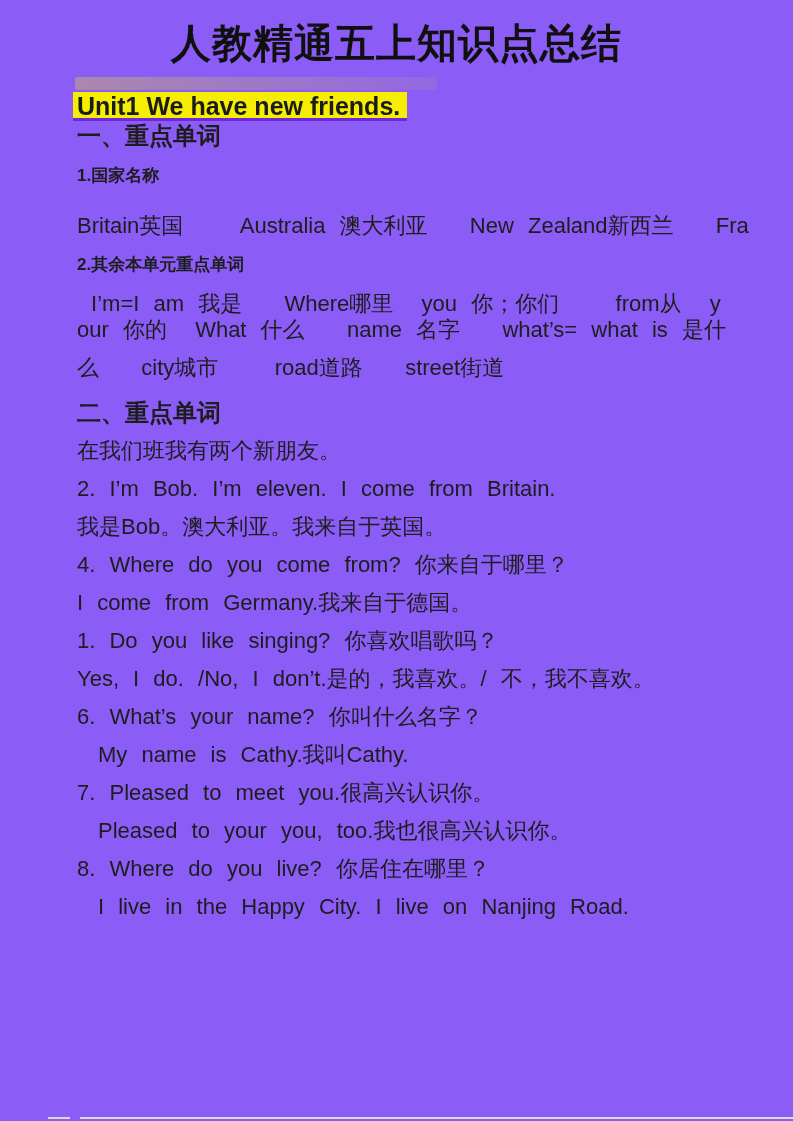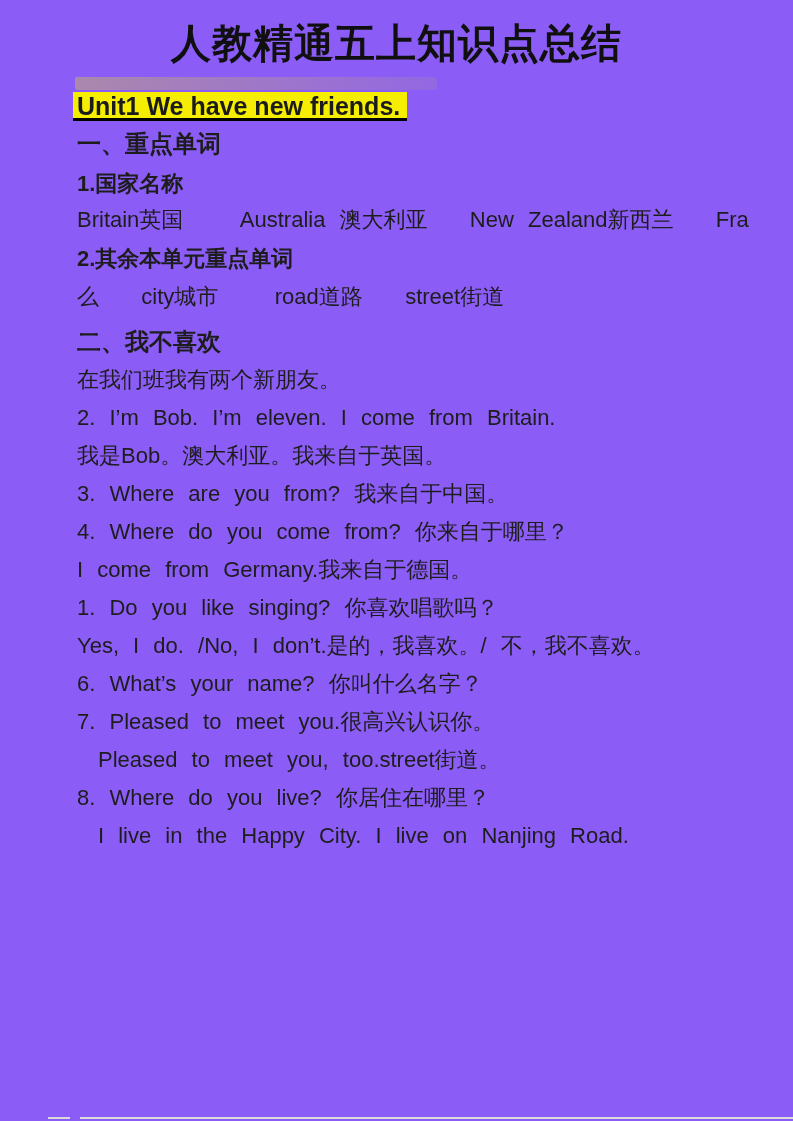--- a/index.html
+++ b/index.html
@@ -30,25 +30,25 @@
   .unit-heading-row{margin-top:2px;line-height:0;}
   .unit-heading{
     display:inline-block;
     margin-left:-4px;
     padding:2px 7px 0 4px;
     font-size:25px;
     font-weight:bold;
     line-height:24px;
     color:#1b1b1b;
     background:#f5ee00;
-    border-bottom:3px solid #000000;
+    border-bottom:3px solid #6d28d9;
   }
-  .h1{font-size:24px;font-weight:bold;line-height:27px;margin-top:9px;}
-  .h2{font-size:22px;font-weight:bold;line-height:27px;}
-  .mt10{margin-top:10px;}
+  .h1{font-size:24px;font-weight:bold;line-height:27px;margin-top:1px;}
+  .h2{font-size:17px;font-weight:bold;line-height:27px;}
+  .mt10{margin-top:24px;}
   .mt12{margin-top:12px;}
   .mt13{margin-top:13px;}
   .mt14{margin-top:14px;}
   .mt18{margin-top:18px;}
   .pline,.line{
     font-size:22px;
     line-height:26px;
     white-space:pre;
     word-spacing:8px;
     color:#1d1d1d;
@@ -82,38 +82,42 @@
     <div class="h1">一、重点单词</div>
 
     <div class="h2 mt13">1.国家名称</div>
 
     <div class="mt10">
       <div class="pline">Britain英国    Australia 澳大利亚   New Zealand新西兰   Fra</div>
     </div>
 
     <div class="h2 mt12">2.其余本单元重点单词</div>
 
+    <div class="mt13">
+      <div class="pline"> I’m=I am 我是   Where哪里  you 你；你们    from从  y</div>
+      <div class="pline">our 你的  What 什么   name 名字   what’s= what is 是什</div>
+    </div>
     <div class="mt12">
       <div class="pline">么   city城市    road道路   street街道</div>
     </div>
 
-    <div class="h1 mt18">二、我不喜欢</div>
+    <div class="h1 mt18">二、重点单词</div>
 
     <div>
       <div class="line">在我们班我有两个新朋友。</div>
       <div class="line">2. I’m Bob. I’m eleven. I come from Britain.</div>
       <div class="line">我是Bob。澳大利亚。我来自于英国。</div>
-      <div class="line">3. Where are you from? 我来自于中国。</div>
       <div class="line">4. Where do you come from? 你来自于哪里？</div>
       <div class="line">I come from Germany.我来自于德国。</div>
       <div class="line">1. Do you like singing? 你喜欢唱歌吗？</div>
       <div class="line">Yes, I do. /No, I don’t.是的，我喜欢。/ 不，我不喜欢。</div>
       <div class="line">6. What’s your name? 你叫什么名字？</div>
+      <div class="line indent">My name is Cathy.我叫Cathy.</div>
       <div class="line">7. Pleased to meet you.很高兴认识你。</div>
-      <div class="line indent">Pleased to meet you, too.street街道。</div>
+      <div class="line indent">Pleased to your you, too.我也很高兴认识你。</div>
       <div class="line">8. Where do you live? 你居住在哪里？</div>
       <div class="line indent">I live in the Happy City. I live on Nanjing Road.</div>
     </div>
 
   </div>
 
   <div class="divider-dash"></div>
   <div class="divider-line"></div>
 
 </div>

